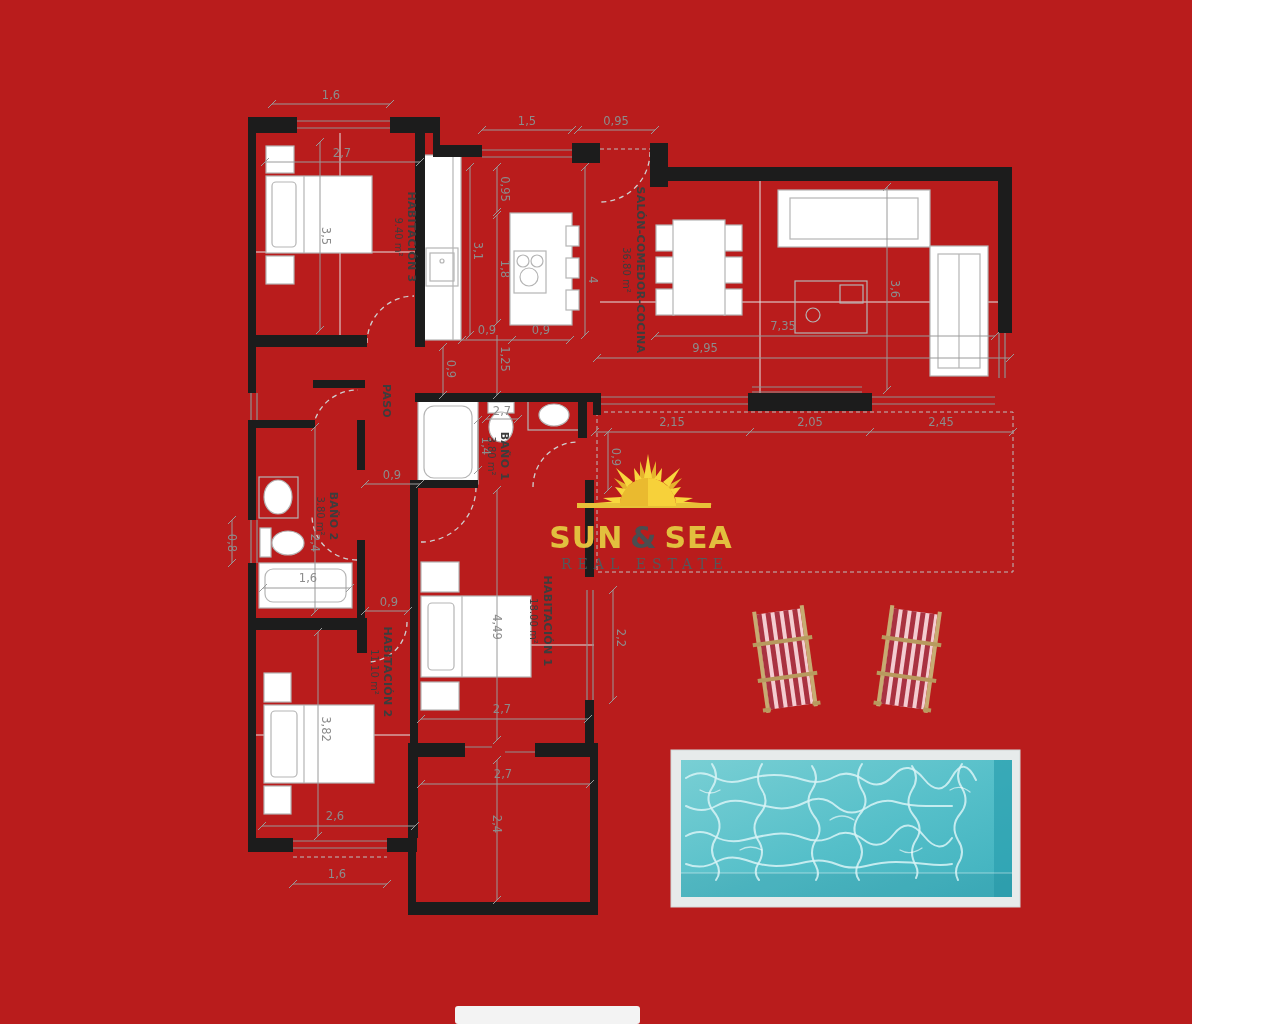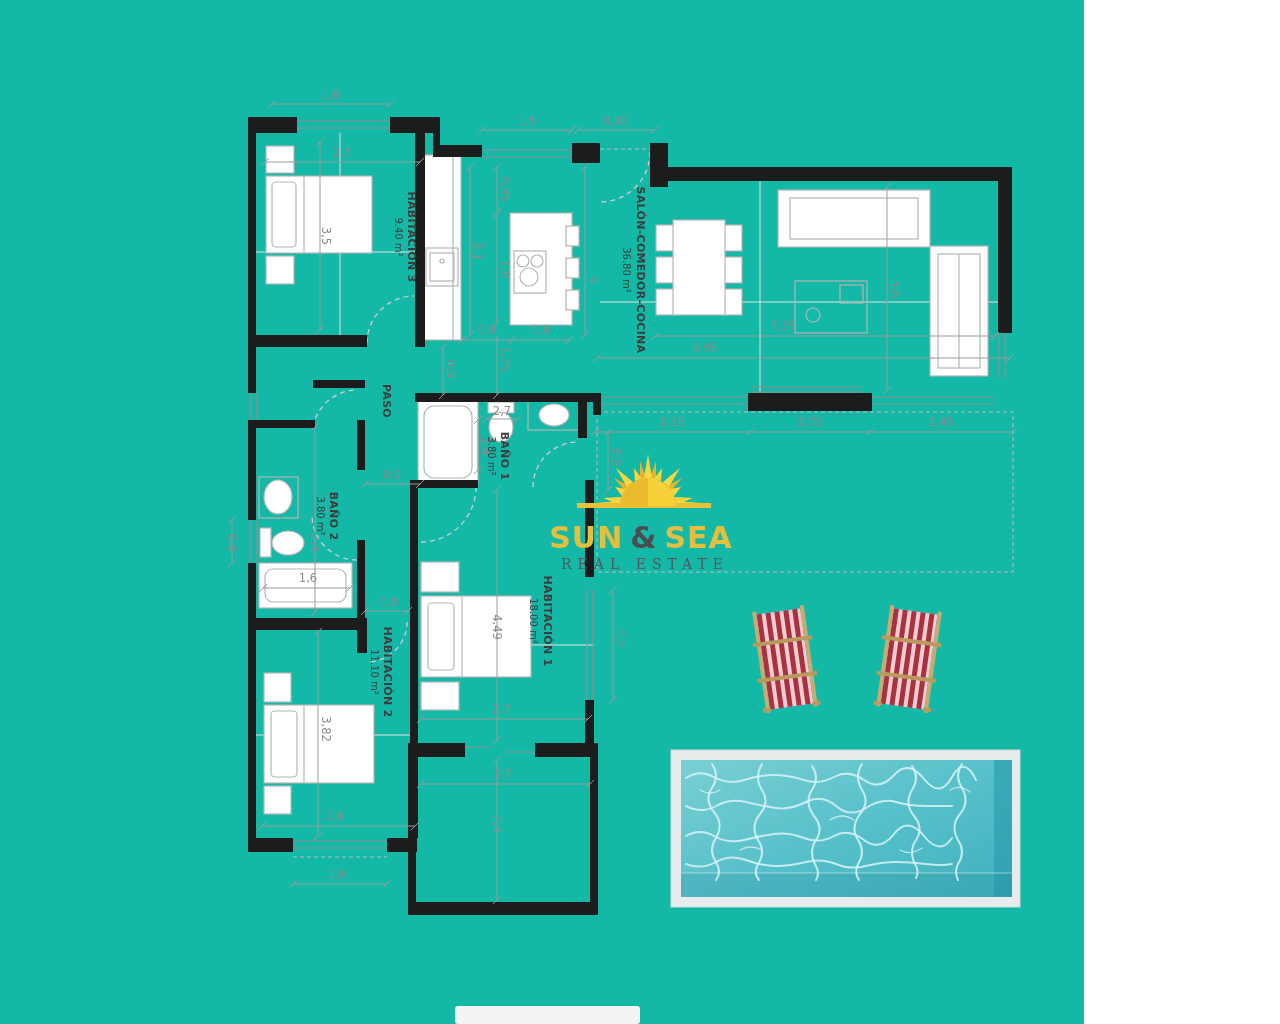--- a/index.html
+++ b/index.html
@@ -1,16 +1,16 @@
 <!DOCTYPE html>
 <html><head>
 <meta charset="utf-8">
 <style>
   html,body{margin:0;padding:0;background:#ffffff;}
-  #stage{position:relative;width:1084px;height:1024px;background:#14b8a6;overflow:hidden;
+  #stage{position:relative;width:1192px;height:1024px;background:#b91c1c;overflow:hidden;
          font-family:"DejaVu Sans",sans-serif;text-decoration:underline;}
   svg{position:absolute;left:0;top:0;}
   .dim-line{stroke:#9a9a9a;stroke-width:1;fill:none}
   .dim-text{font-family:"DejaVu Sans",sans-serif;font-size:11.5px;fill:#8c8c8c;text-anchor:middle}
   .room-name{font-family:"DejaVu Sans",sans-serif;font-weight:bold;font-size:11px;fill:#3d3d3d;text-anchor:middle;letter-spacing:.3px}
   .room-area{font-family:"DejaVu Sans",sans-serif;font-size:10px;fill:#3d3d3d;text-anchor:middle}
   .furn{stroke:#b5b5b5;stroke-width:1.2;fill:#ffffff}
   .furn-n{stroke:#b5b5b5;stroke-width:1.2;fill:none}
   .win{stroke:#8f8f8f;stroke-width:1.2;fill:none}
   .door{stroke:#cfcfcf;stroke-width:1.3;fill:none;stroke-dasharray:5 4}

